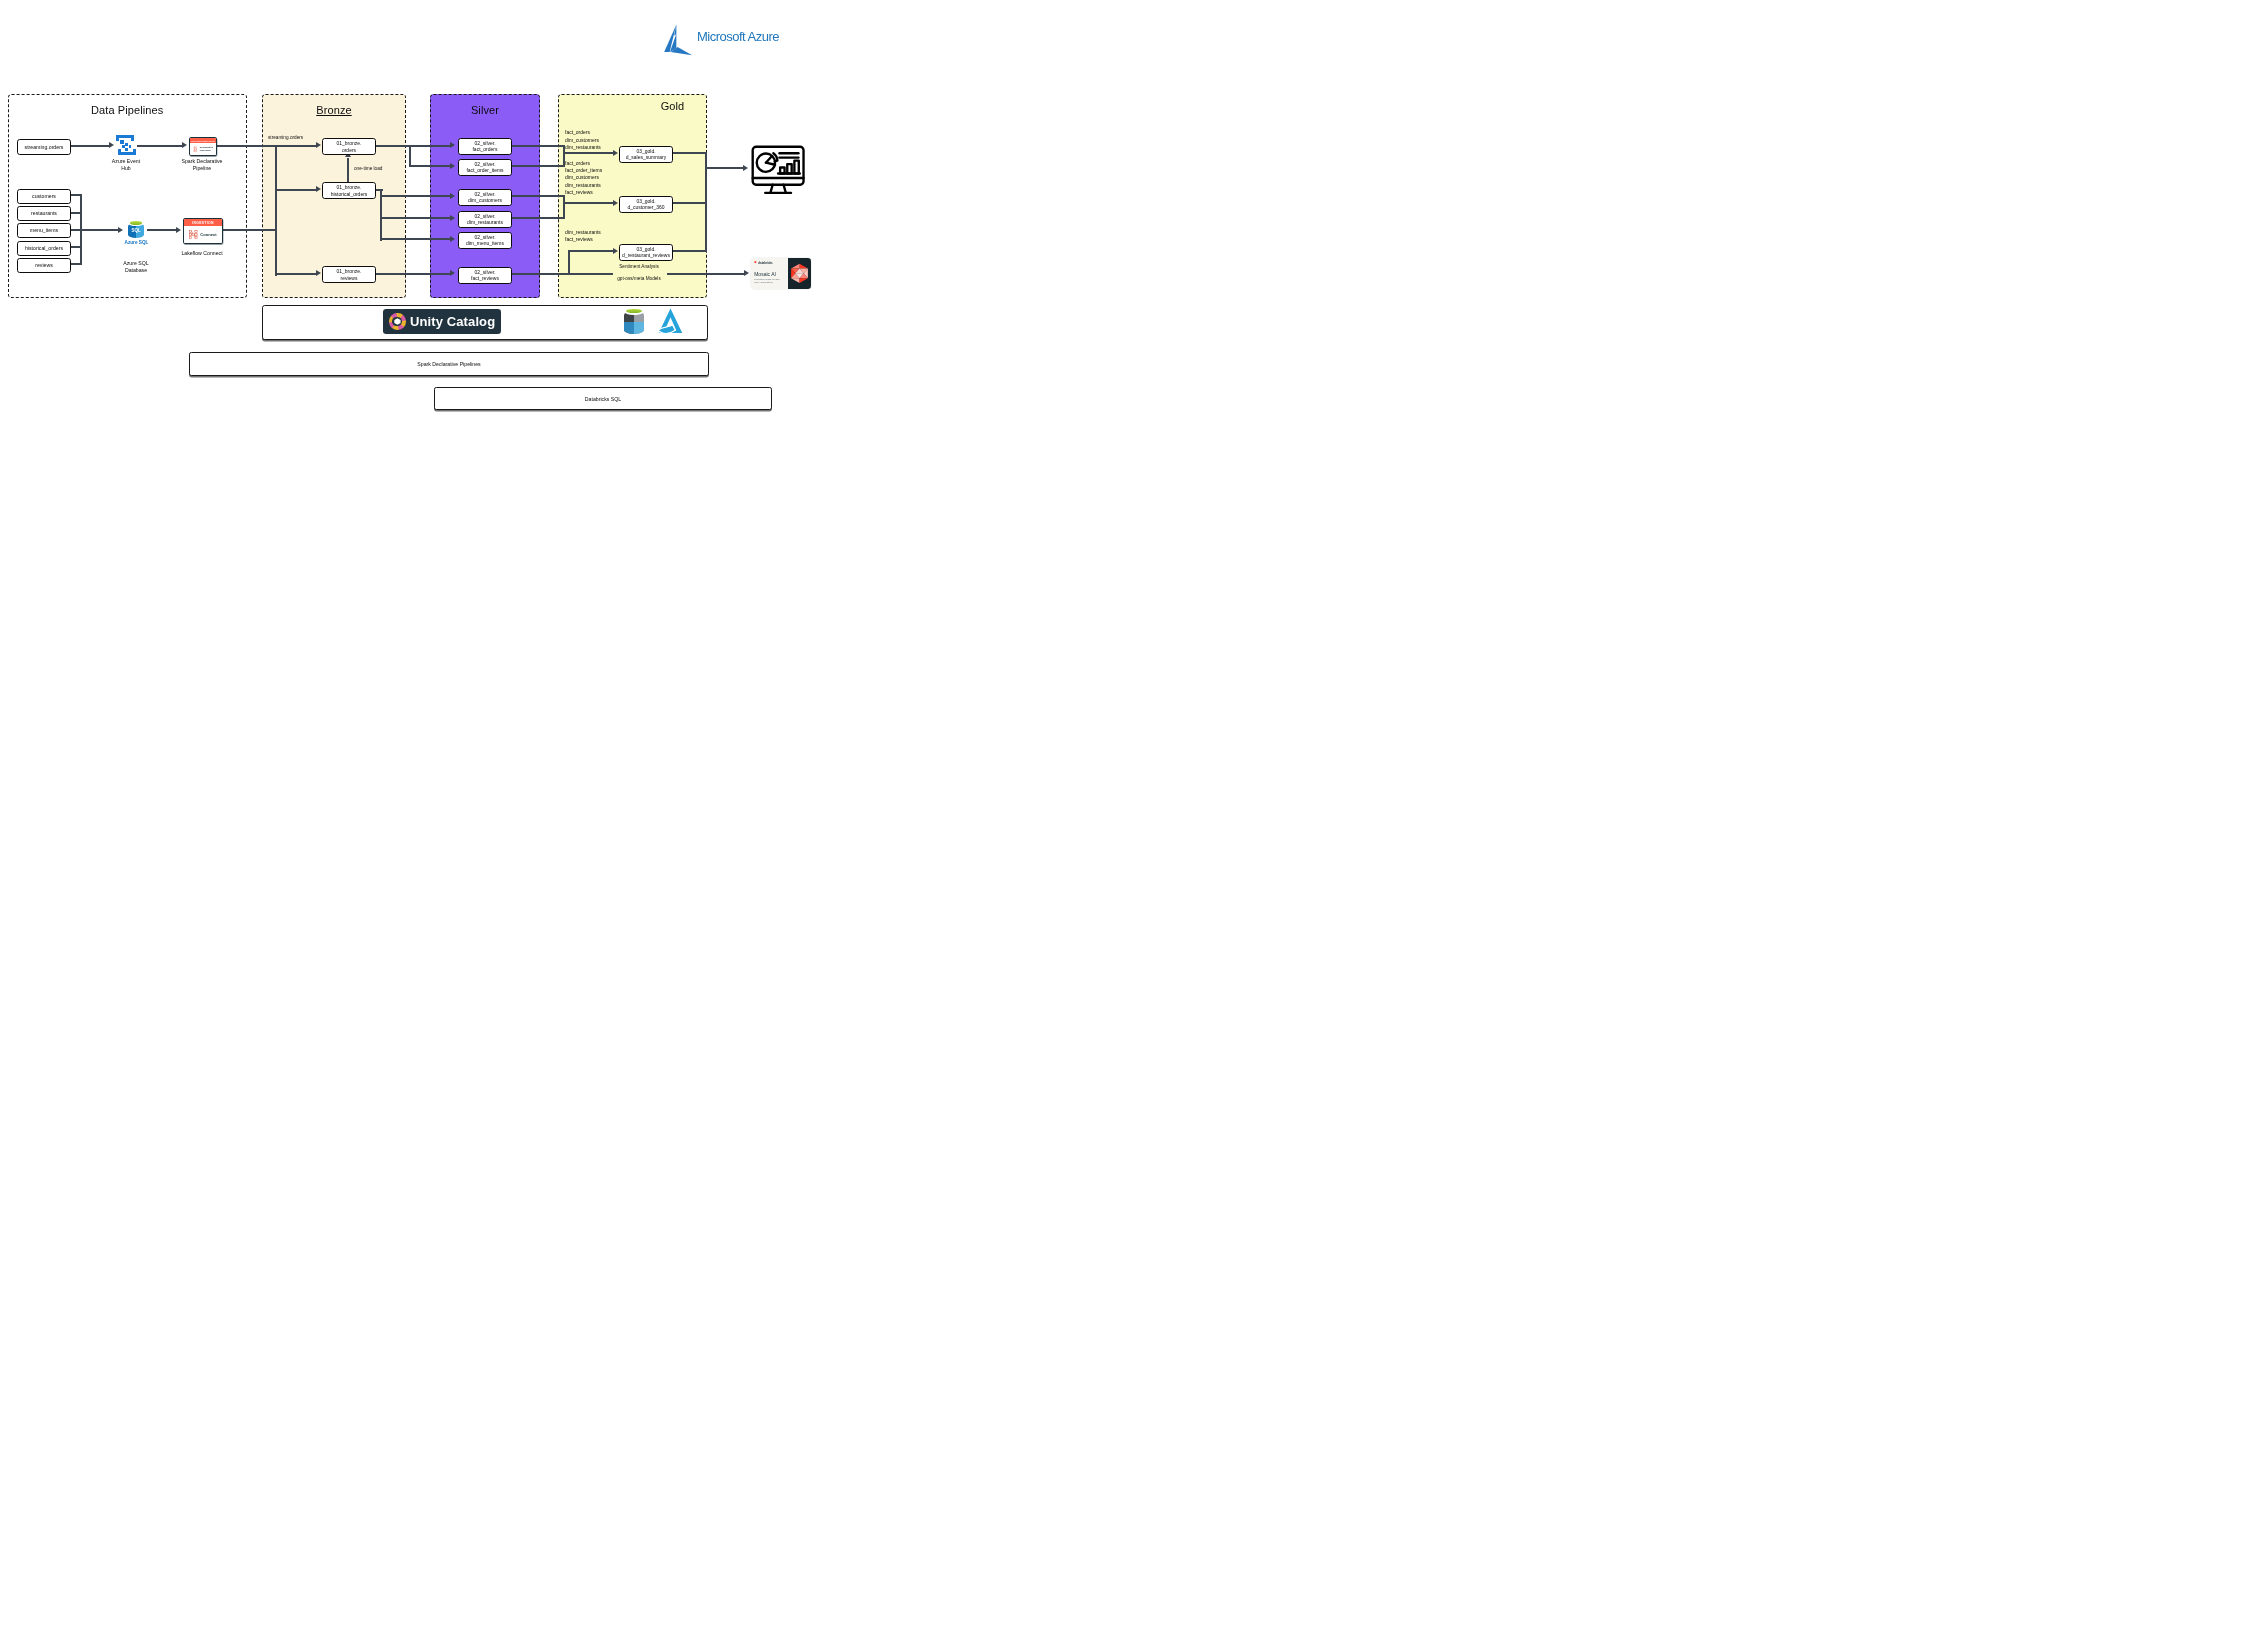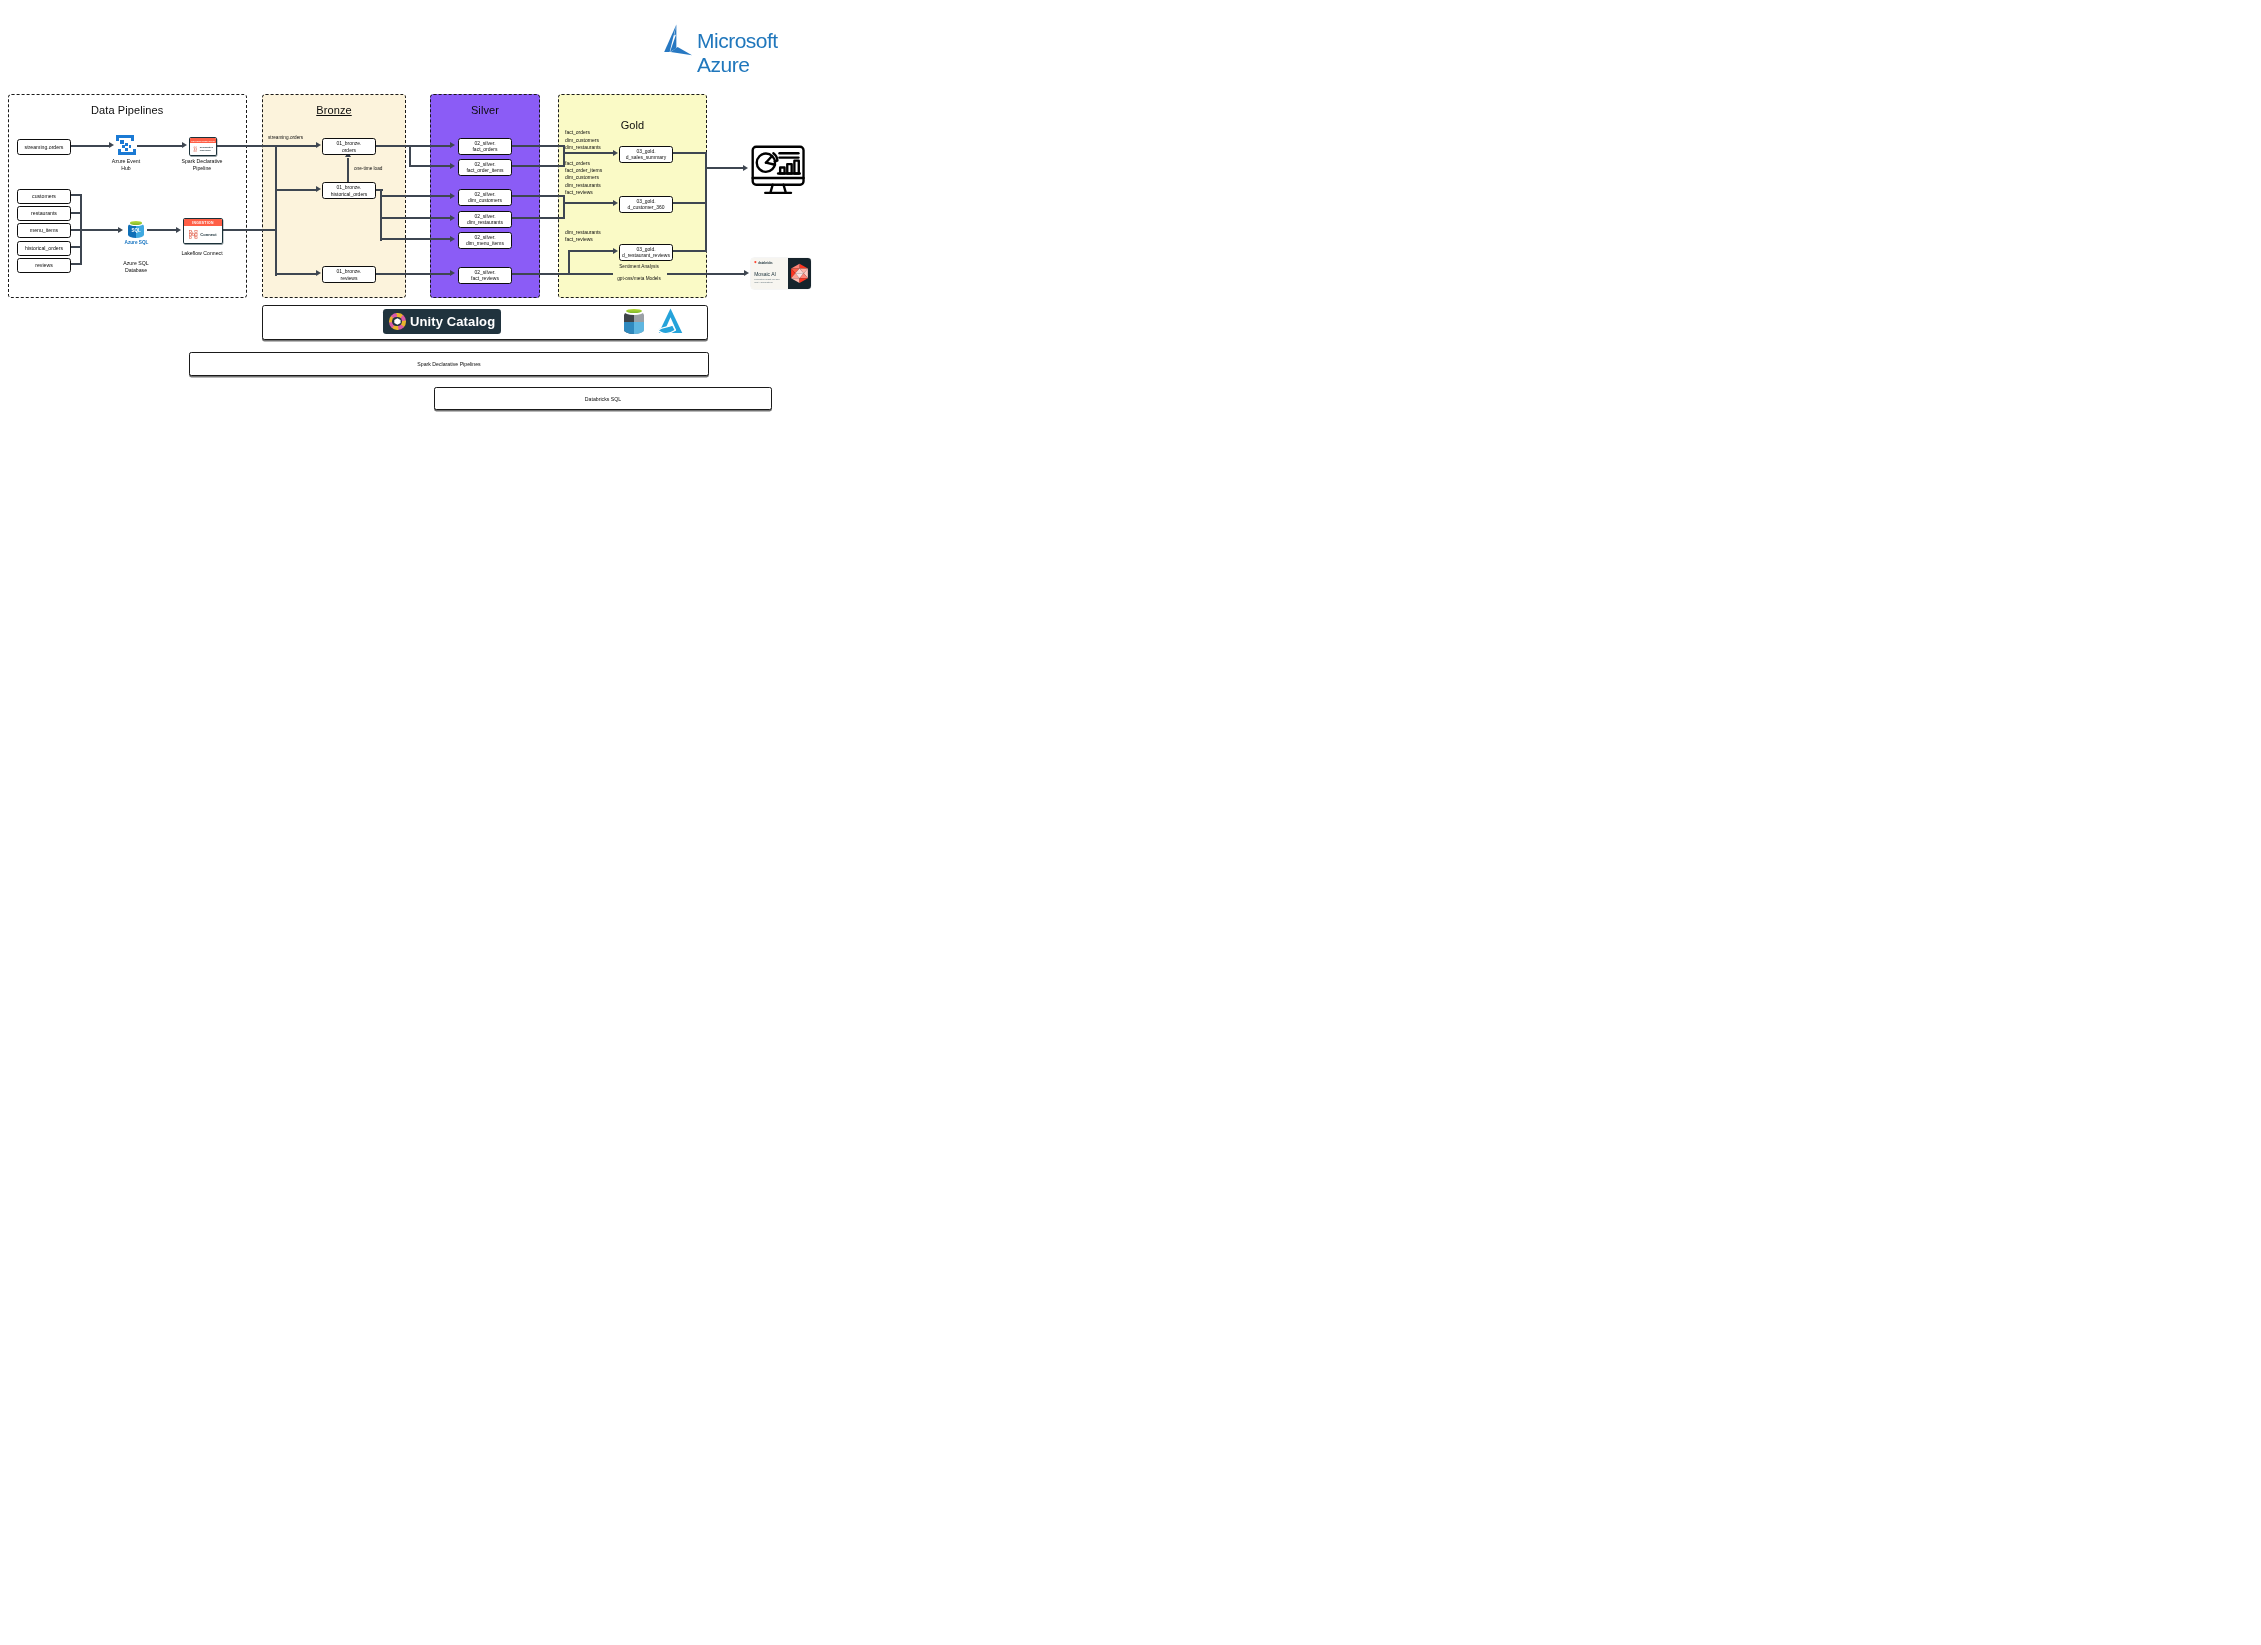--- a/index.html
+++ b/index.html
@@ -85,34 +85,34 @@
 <body>
 
 <div id="stage">
 
   <div style="position:absolute;left:661px;top:23.5px;width:154px;height:35px;">
     <svg style="position:absolute;left:0;top:0.9px;" width="32" height="33" viewBox="0 0 100 100">
       <polygon points="48,0 10,86 27,86" fill="#2778C2"></polygon>
       <polygon points="48,0 41,34 47,31 28,86 48,74" fill="#2778C2"></polygon>
       <polygon points="30,86 52,70 97,96" fill="#2778C2"></polygon>
     </svg>
-    <div style="position:absolute;left:36px;top:5.4px;font-size:21px;letter-spacing:-0.5px;color:#2077BC;">Microsoft Azure</div>
+    <div style="position:absolute;left:36px;top:5.4px;font-size:13px;letter-spacing:-0.5px;color:#2077BC;">Microsoft Azure</div>
   </div>
 
   <div class="panel" style="left:7.7px;top:94px;width:237px;height:202px;background:#fff;">
     <div class="ptitle" style="top:9px;">Data Pipelines</div>
   </div>
   <div class="panel" style="left:262px;top:94px;width:142px;height:202px;background:#FCF3DC;">
     <div class="ptitle" style="top:9px;text-decoration:underline;">Bronze</div>
   </div>
   <div class="panel" style="left:430px;top:94px;width:108px;height:202px;background:#8b5cf6;">
     <div class="ptitle" style="top:9px;">Silver</div>
   </div>
   <div class="panel" style="left:558px;top:94px;width:147px;height:202px;background:#FAFAC6;">
-    <div class="ptitle" style="top:24px;">Gold</div>
+    <div class="ptitle" style="top:5px;padding-left:40px;">Gold</div>
   </div>
 
   <i class="hl" style="left:69px;top:145px;width:40px;"></i>
   <i class="ar" style="left:109px;top:142px;"></i>
   <i class="hl" style="left:137px;top:145px;width:46px;"></i>
   <i class="ar" style="left:182px;top:142px;"></i>
   <i class="hl" style="left:216px;top:145px;width:101px;"></i>
   <i class="ar" style="left:316px;top:142px;"></i>
 
   <i class="vl" style="left:275px;top:145px;height:131px;"></i>

